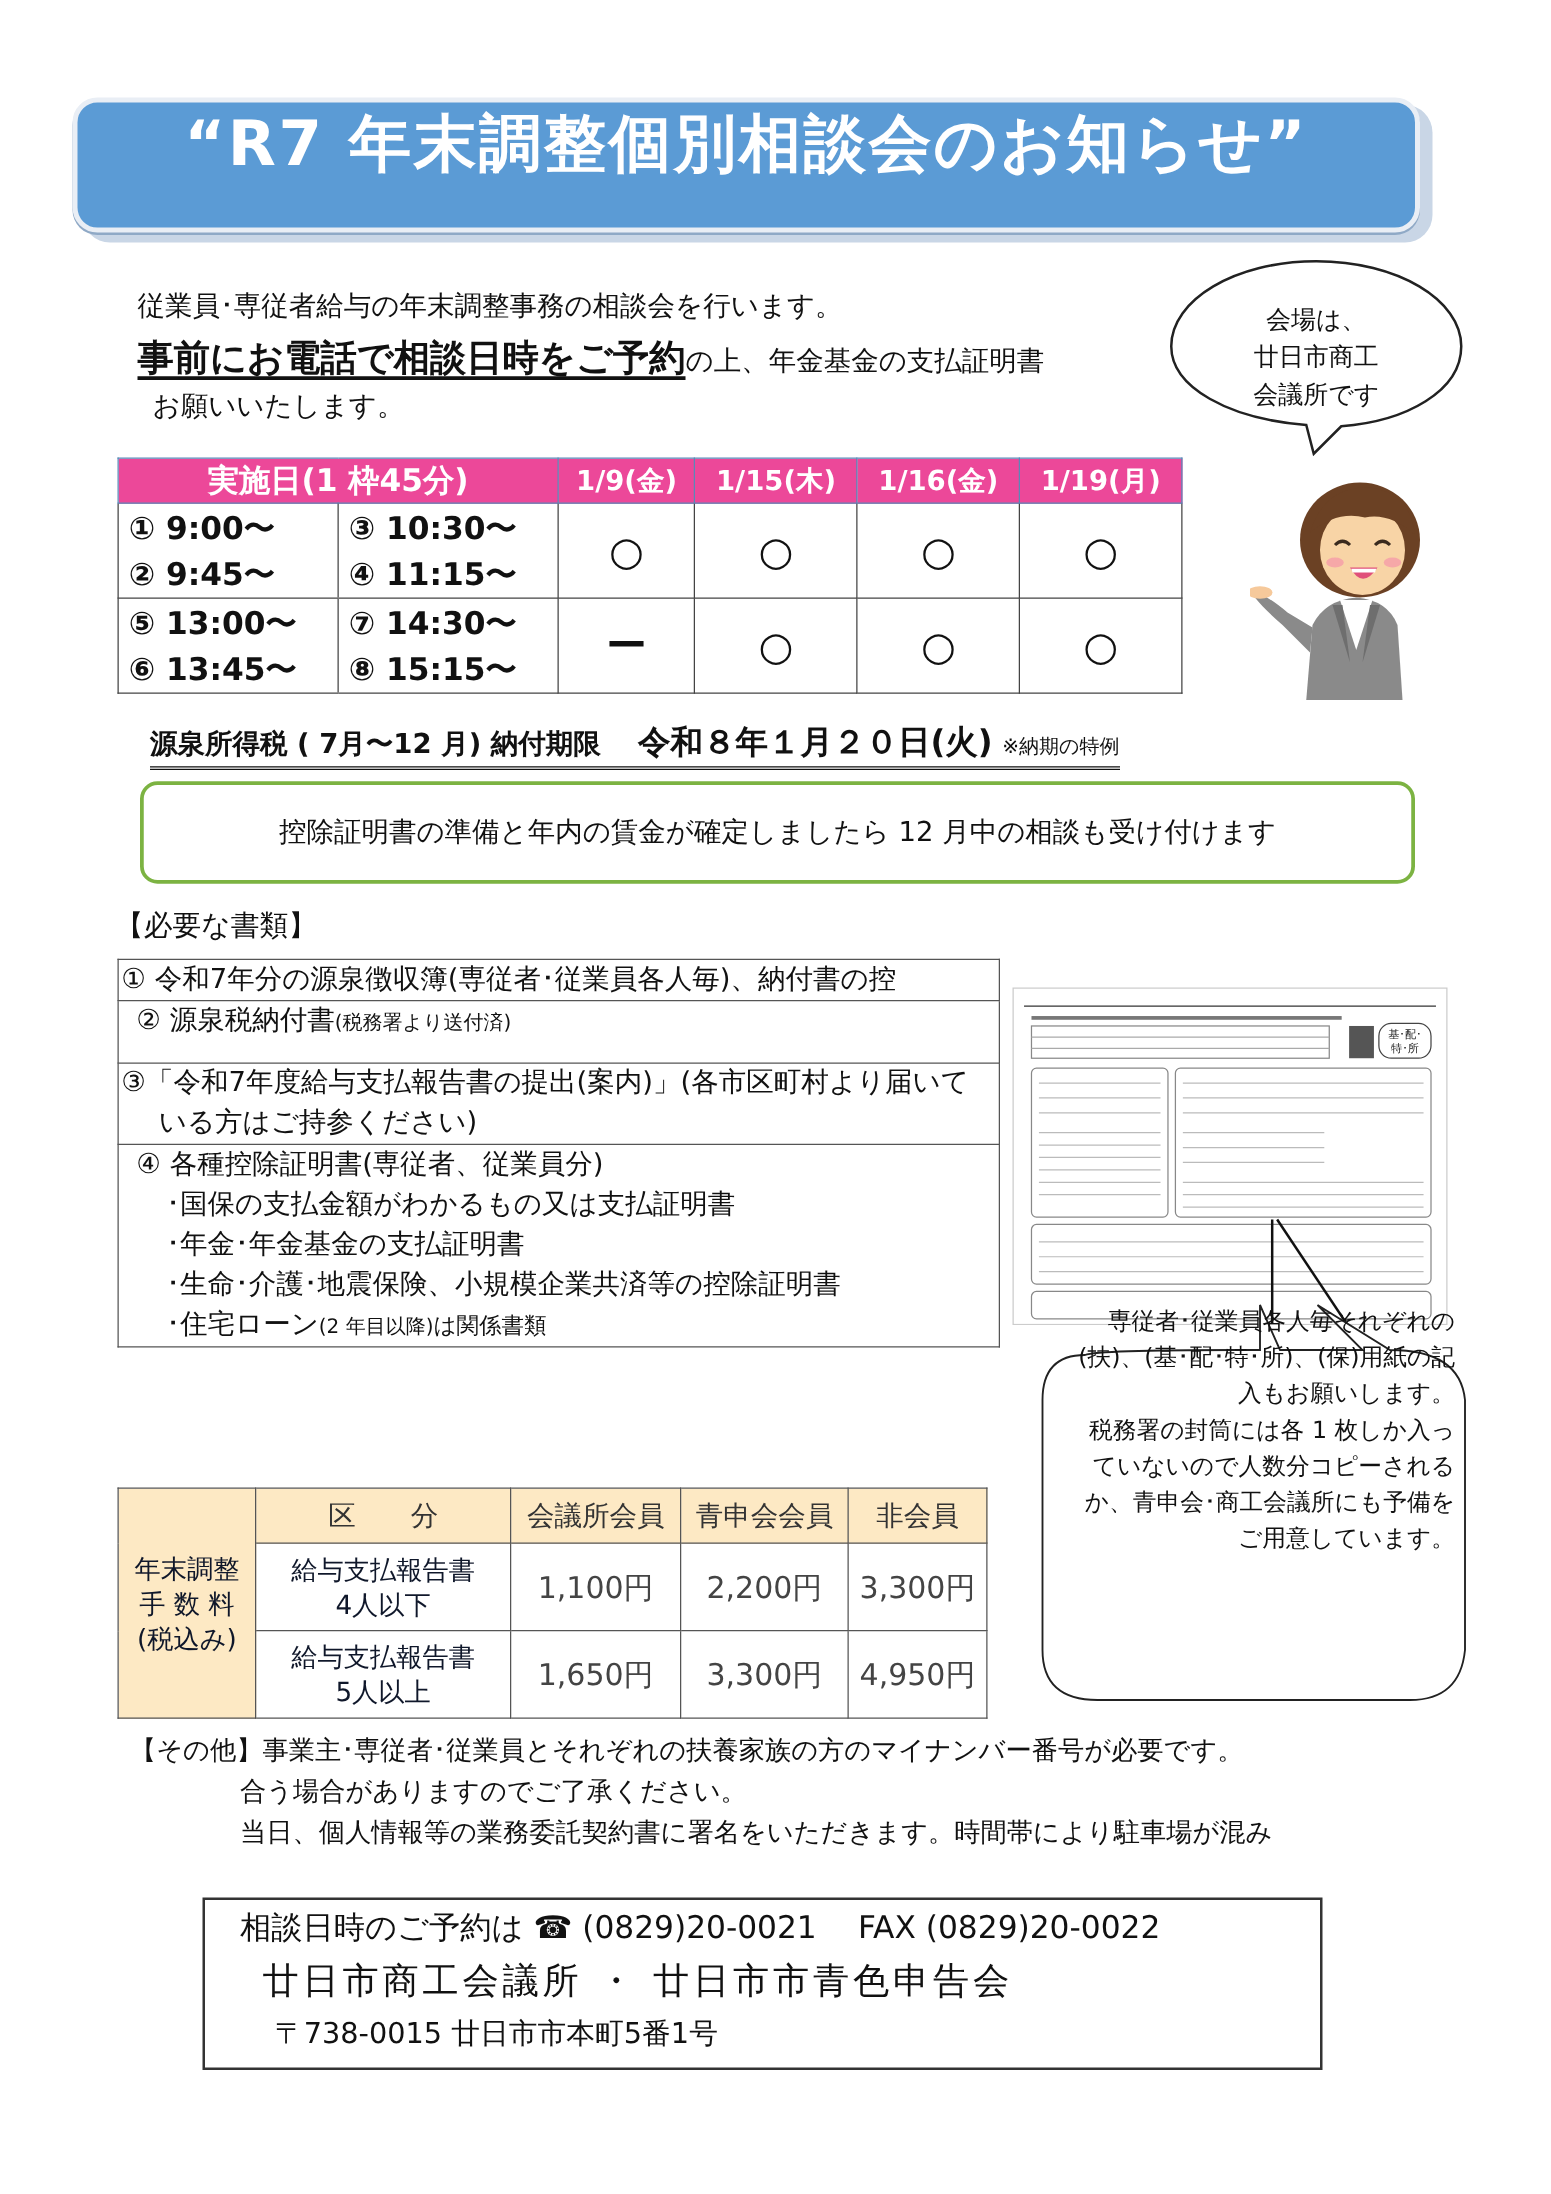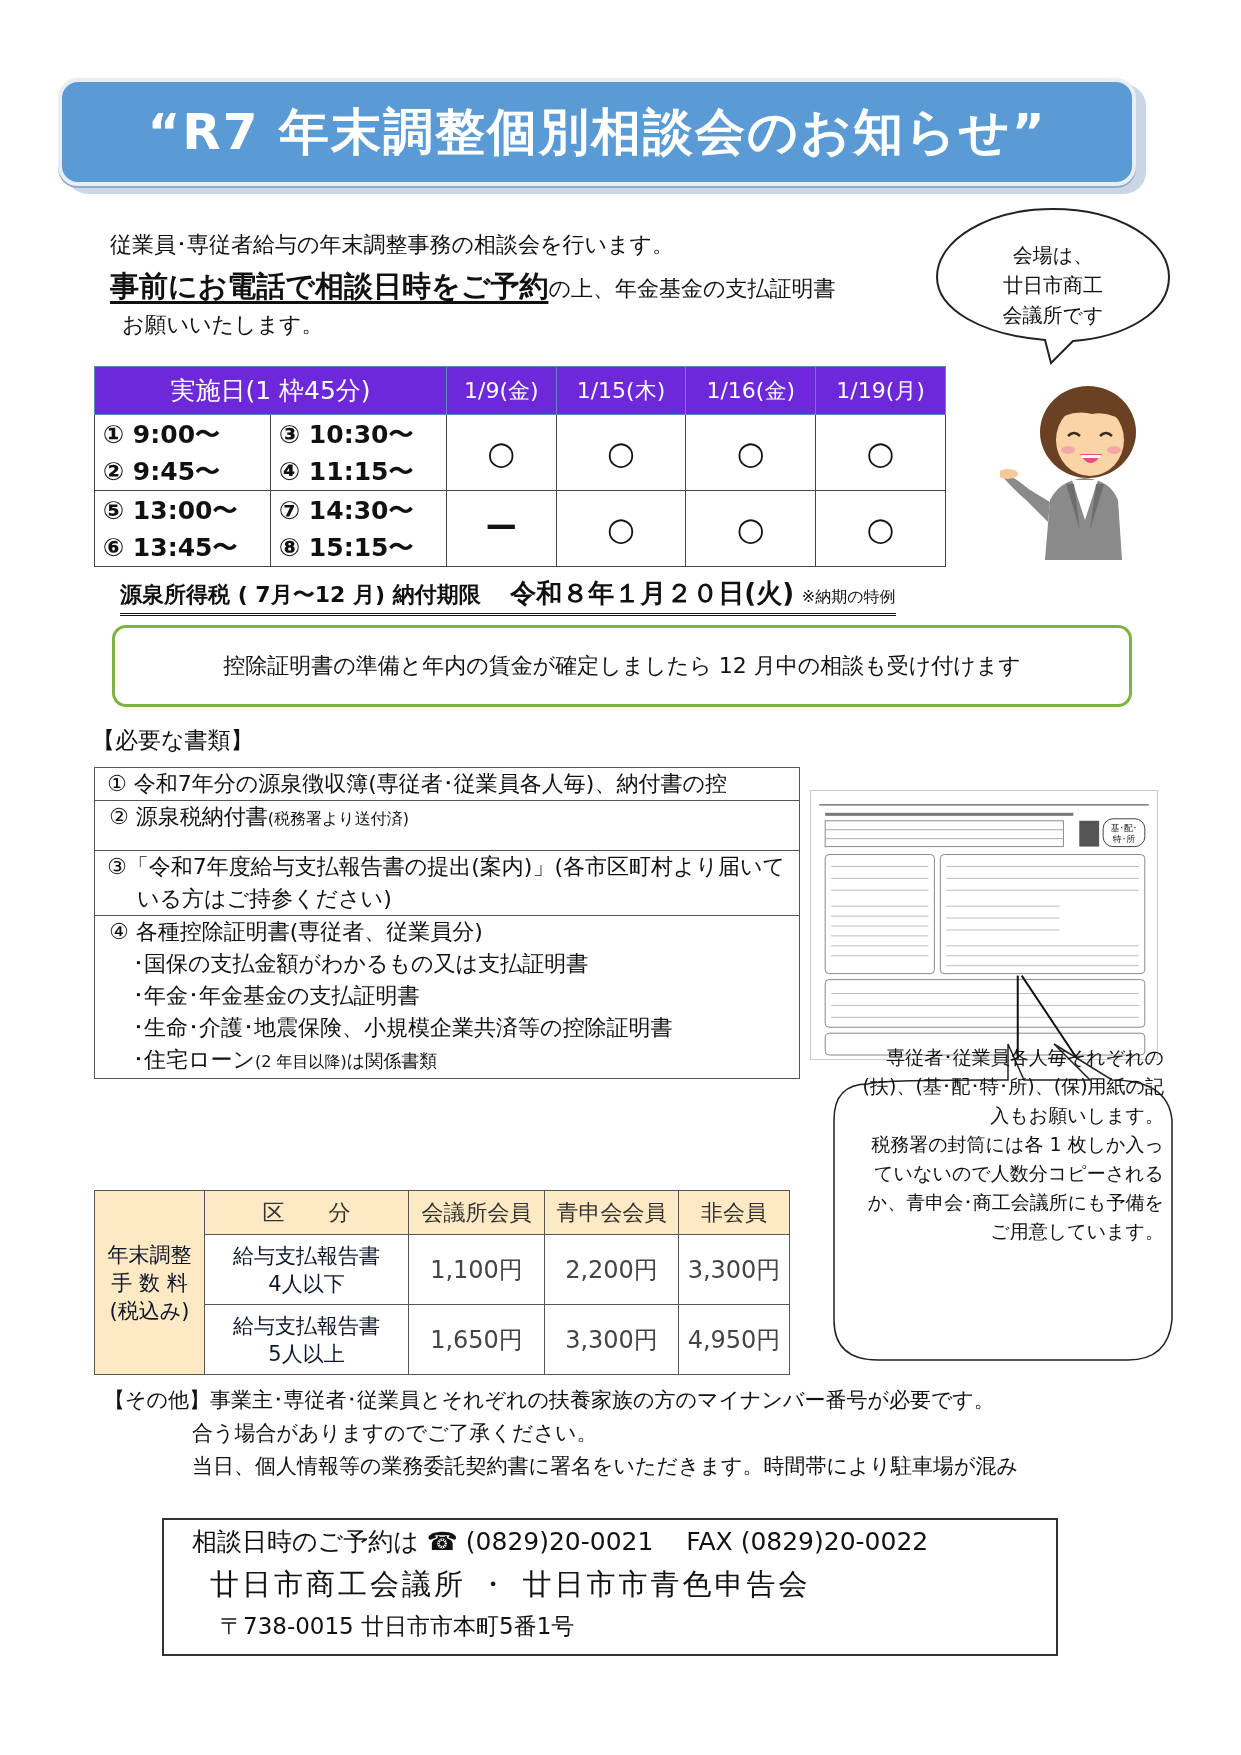--- a/index.html
+++ b/index.html
@@ -3,59 +3,59 @@
 <meta charset="utf-8">
 <style>
   * { box-sizing: border-box; margin: 0; padding: 0; }
   html, body { width: 1241px; height: 1755px; background: #ffffff; }
   body { position: relative; font-family: "DejaVu Sans", "Liberation Sans", sans-serif; color: #111; overflow: hidden; }
 
   .abs { position: absolute; }
 
   
   .banner-shadow { left: 66px; top: 84px; width: 1080px; height: 110px; background: #c9d6e6; border-radius: 22px; }
-  .banner { left: 58px; top: 78px; width: 1078px; height: 108px; background: #5b9bd5; border: 4px solid #e9eef5; border-radius: 20px; box-shadow: 0 2px 0 #8fa9c6; display: flex; align-items: center; justify-content: center; }
+  .banner { left: 58px; top: 78px; width: 1078px; height: 108px; background: #5b9bd5; border: 4px solid #e9eef5; border-radius: 20px; box-shadow: 0 2px 0 #8fa9c6; display: flex; align-items: flex-start; justify-content: center; }
   .banner-title { color: #fff; font-size: 50px; font-weight: bold; letter-spacing: 2px; }
 
   
   .intro-1 { left: 110px; top: 230px; font-size: 22px; }
   .intro-2 { left: 110px; top: 267px; font-size: 22px; white-space: nowrap; }
   .intro-2 .emph { font-size: 29px; font-weight: bold; text-decoration: underline; text-decoration-thickness: 3px; text-underline-offset: 5px; }
   .intro-3 { left: 122px; top: 310px; font-size: 22px; }
 
   
   .bubble { left: 933px; top: 205px; width: 240px; height: 160px; }
   .bubble-text { left: 960px; top: 240px; width: 186px; text-align: center; font-size: 20px; line-height: 30px; }
 
   
   .character { left: 1000px; top: 380px; width: 170px; height: 180px; }
 
   
   .sched { left: 94px; top: 366px; border-collapse: collapse; width: 852px; }
-  .sched th { background: #6d28d9; color: #fff; font-weight: normal; font-size: 22px; height: 48px; border: 1px solid #5a88b8; }
+  .sched th { background: #ec4899; color: #fff; font-weight: bold; font-size: 22px; height: 36px; border: 1px solid #5a88b8; }
   .sched th.first { font-size: 25px; }
   .sched td { border: 1px solid #444; font-size: 26px; text-align: center; height: 76px; }
   .sched td.times { text-align: left; padding-left: 8px; font-size: 25px; font-weight: bold; line-height: 37px; }
   .sched td.times-l { border-right: 1px dashed #888; width: 176px; margin-top: 18px; }
   .sched td.times-r { width: 176px; }
   .sched td.mark { font-size: 32px; font-weight: bold; }
 
   
   .deadline { left: 120px; top: 576px; white-space: nowrap; border-bottom: 3px double #111; padding-bottom: 2px; font-weight: bold; font-size: 22px; }
   .deadline .big { font-size: 26px; }
   .deadline .note { font-size: 16px; font-weight: normal; }
 
   
   .green-box { left: 112px; top: 625px; width: 1020px; height: 82px; border: 3px solid #7cb342; border-radius: 14px; display: flex; align-items: center; justify-content: center; font-size: 22px; }
 
   
   .docs-heading { left: 92px; top: 725px; font-size: 23px; }
   .docs-table { left: 94px; top: 767px; width: 706px; border-collapse: collapse; }
   .docs-table td { border: 1px solid #555; font-size: 22px; line-height: 32px; padding: 0 10px 0 14px; vertical-align: top; }
-  .docs-table .indent { padding-left: 42px; text-indent: -30px; }
+  .docs-table .indent { padding-left: 32px; text-indent: -30px; }
   .docs-table .sub { padding-left: 24px; }
   .docs-table .small { font-size: 16px; }
 
   
   .form-img { left: 810px; top: 790px; width: 348px; height: 270px; border: 1px solid #ccc; background: #fff; }
 
   
   .note-bubble { left: 828px; top: 1040px; width: 350px; height: 325px; }
   .note-text { left: 852px; top: 1043px; width: 312px; font-size: 19px; line-height: 29px; text-align: right; }
   .note-text p { text-indent: 1em; }

